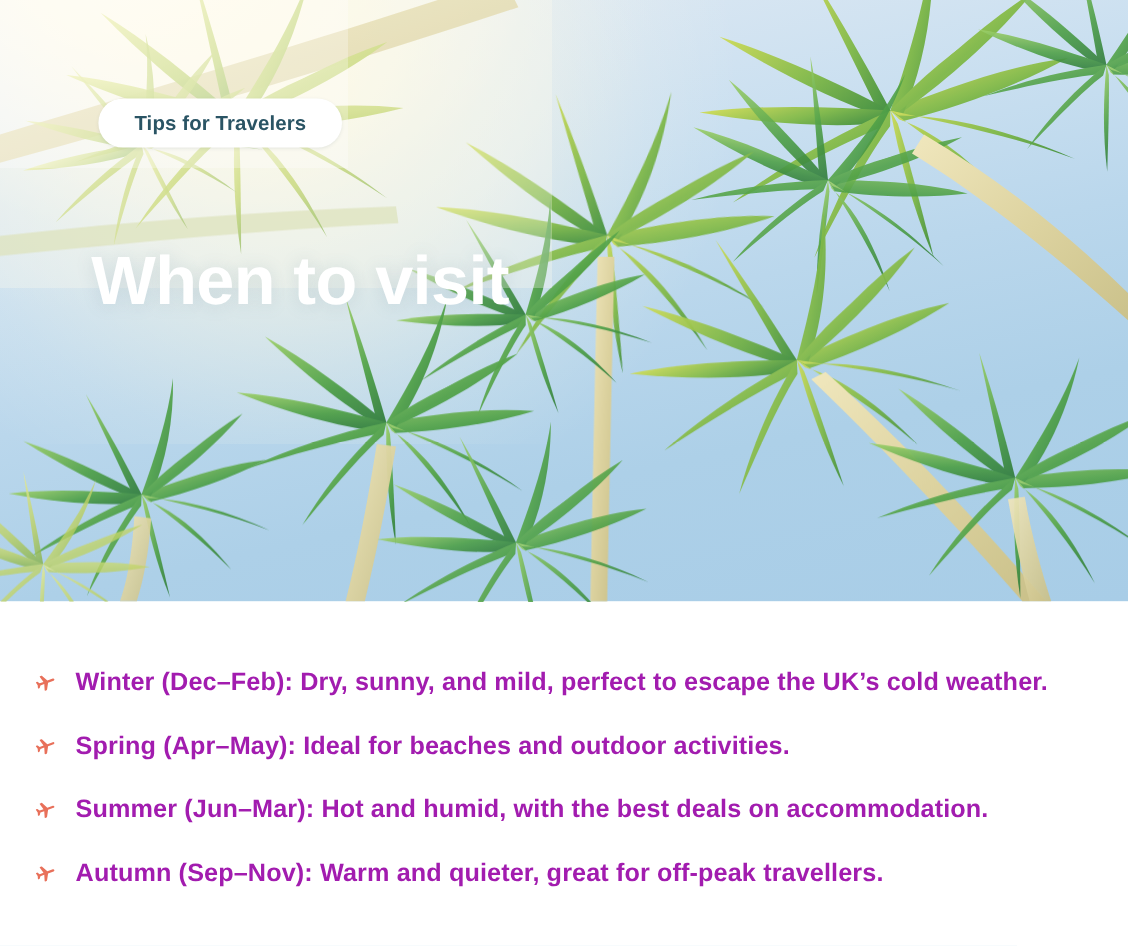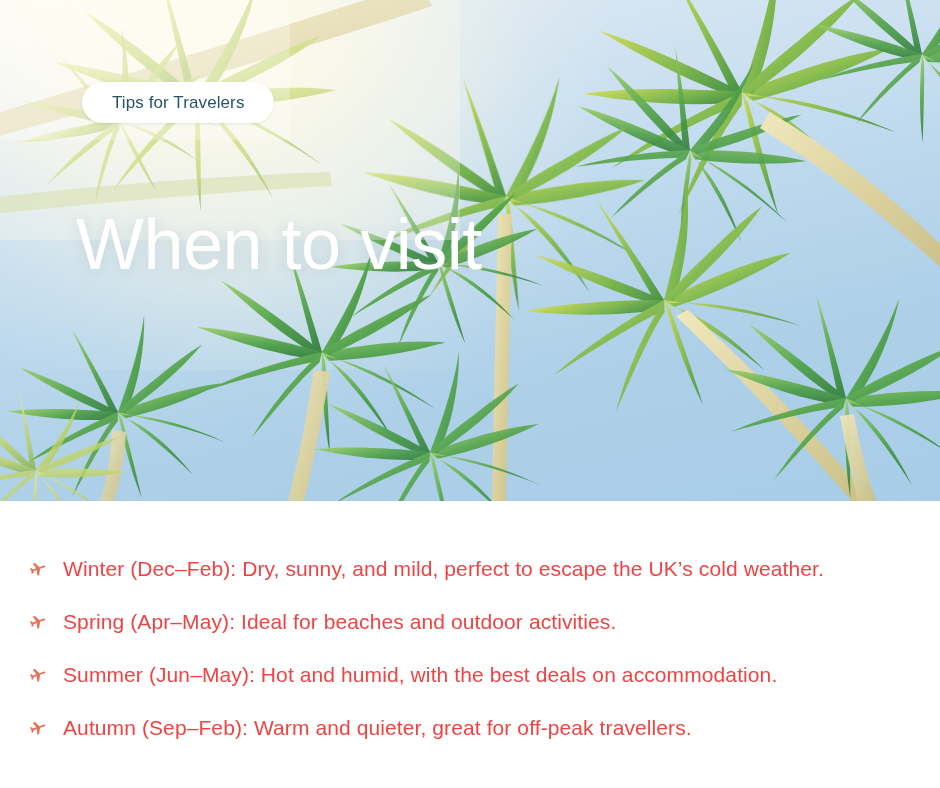--- a/index.html
+++ b/index.html
@@ -79,35 +79,35 @@
     padding: 0 30px;
     display: flex;
     align-items: center;
     justify-content: center;
     background: #ffffff;
     border-radius: 21px;
     box-shadow: 0 1px 3px rgba(30,60,80,0.10);
   }
   .pill-label {
     font-size: 17px;
-    font-weight: 400;
+    font-weight: 700;
     letter-spacing: 0.1px;
     color: #2a5464;
     white-space: nowrap;
   }
 
   
   .headline {
     position: absolute;
     left: 76px;
     top: 158px;
     width: 560px;
-    font-size: 72px;
+    font-size: 57px;
     line-height: 77px;
-    font-weight: 400;
+    font-weight: 700;
     letter-spacing: -0.5px;
     color: #ffffff;
     text-shadow: 0 1px 14px rgba(90,120,150,0.18);
   }
   .headline .ln { display: block; }
 
   
   .list {
     position: absolute;
     left: 0;
@@ -129,22 +129,22 @@
     margin-right: 14px;
     display: flex;
     align-items: center;
     justify-content: center;
     color: #e8705a;
   }
   .bullet-icon svg { display: block; }
   .row-text {
     font-size: 21px;
     line-height: 28px;
-    font-weight: 400;
-    color: #ef4444;
+    font-weight: 700;
+    color: #a21caf;
     letter-spacing: 0.1px;
     white-space: nowrap;
   }
 </style>
 </head>
 <body>
 
 <div class="card">
 
   <div class="hero">
@@ -292,28 +292,28 @@
     </div>
 
     <div class="row">
       <span class="bullet-icon">
         <svg width="22" height="22" viewBox="0 0 24 24" fill="currentColor" aria-hidden="true">
           <g transform="rotate(-20 12 12)">
             <path d="M21.6 12c0 .6-.5 1-1.1 1h-5.3l-3 5.6c-.1.2-.3.4-.6.4h-1.3c-.3 0-.5-.3-.4-.6l1.6-5.4H7.8l-1.3 1.8c-.1.2-.3.3-.5.3h-.8c-.3 0-.5-.2-.4-.5l.7-2.6-.7-2.6c-.1-.3.1-.5.4-.5h.8c.2 0 .4.1.5.3L7.8 11h3.7L9.9 5.6c-.1-.3.1-.6.4-.6h1.3c.3 0 .5.2.6.4l3 5.6h5.3c.6 0 1.1.4 1.1 1z"></path>
           </g>
         </svg>
       </span>
-      <span class="row-text">Summer (Jun–May): Hot and humid, with the best deals on accommodation.</span>
+      <span class="row-text">Summer (Jun–Mar): Hot and humid, with the best deals on accommodation.</span>
     </div>
 
     <div class="row">
       <span class="bullet-icon">
         <svg width="22" height="22" viewBox="0 0 24 24" fill="currentColor" aria-hidden="true">
           <g transform="rotate(-20 12 12)">
             <path d="M21.6 12c0 .6-.5 1-1.1 1h-5.3l-3 5.6c-.1.2-.3.4-.6.4h-1.3c-.3 0-.5-.3-.4-.6l1.6-5.4H7.8l-1.3 1.8c-.1.2-.3.3-.5.3h-.8c-.3 0-.5-.2-.4-.5l.7-2.6-.7-2.6c-.1-.3.1-.5.4-.5h.8c.2 0 .4.1.5.3L7.8 11h3.7L9.9 5.6c-.1-.3.1-.6.4-.6h1.3c.3 0 .5.2.6.4l3 5.6h5.3c.6 0 1.1.4 1.1 1z"></path>
           </g>
         </svg>
       </span>
-      <span class="row-text">Autumn (Sep–Feb): Warm and quieter, great for off-peak travellers.</span>
+      <span class="row-text">Autumn (Sep–Nov): Warm and quieter, great for off-peak travellers.</span>
     </div>
 
   </div>
 </div>
 
 </body></html>

